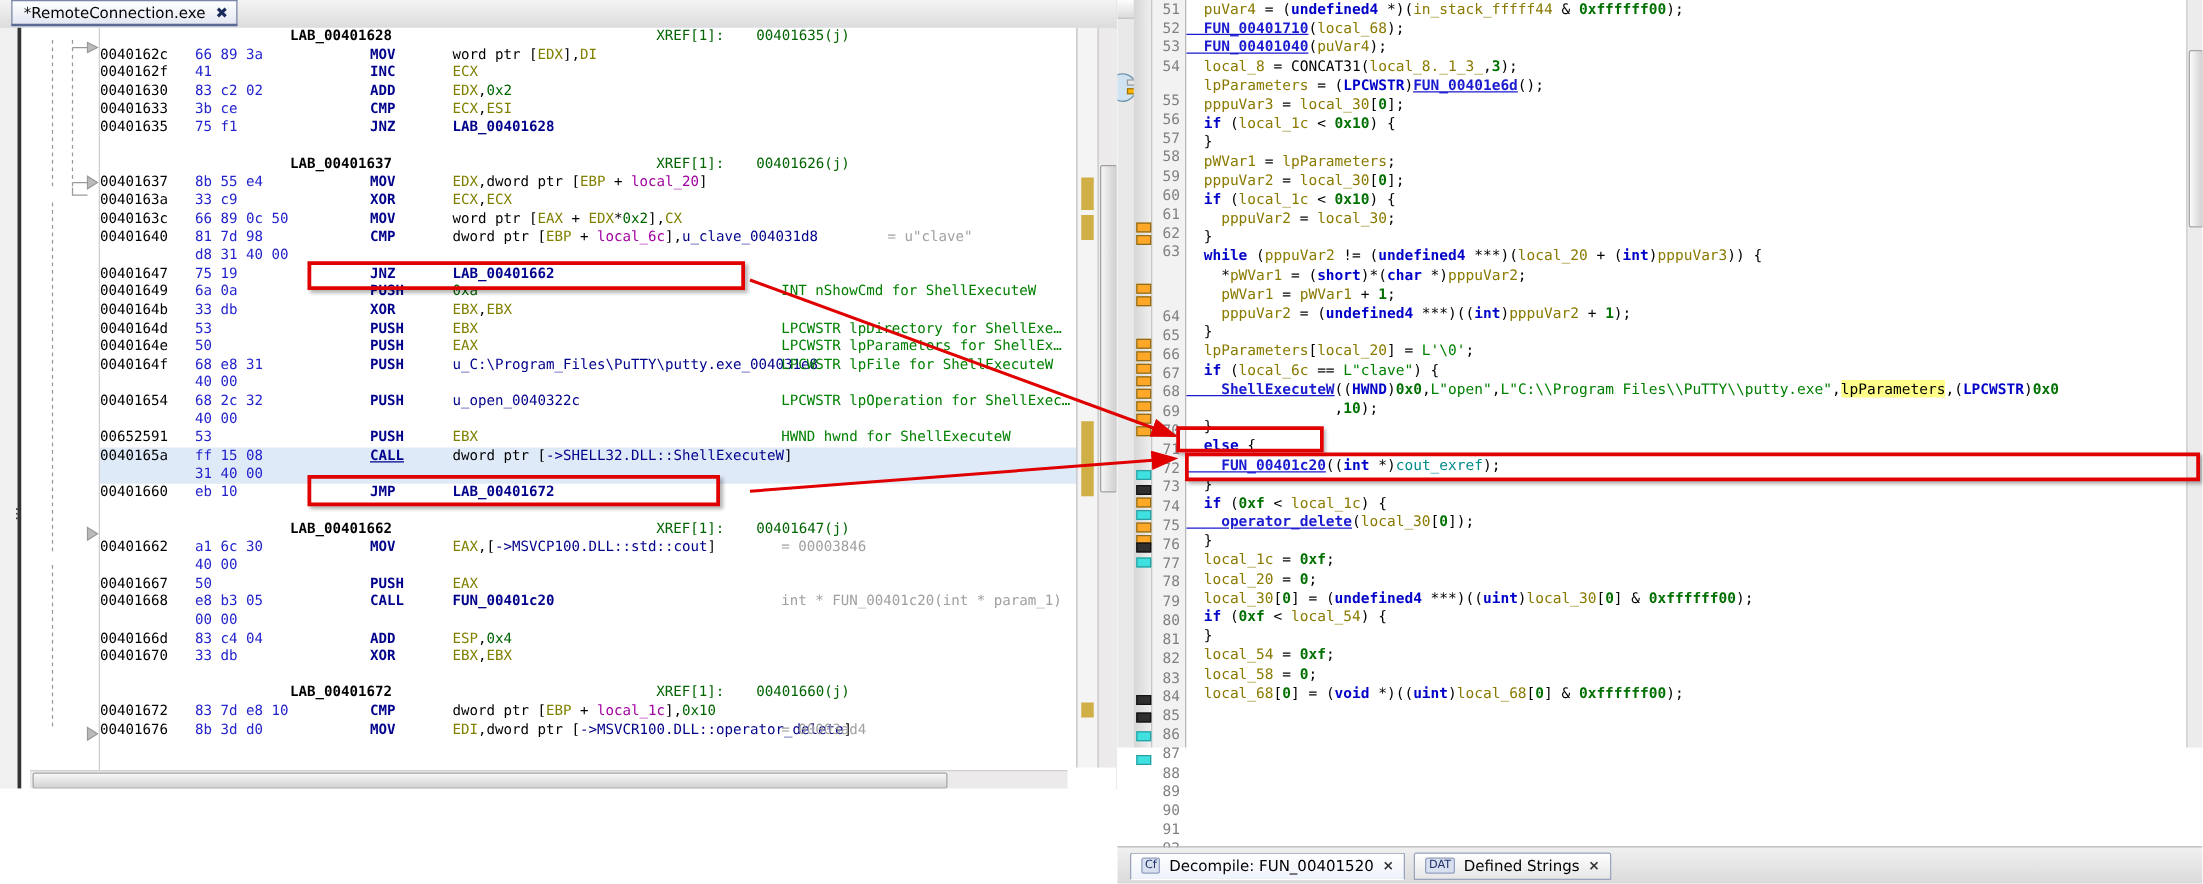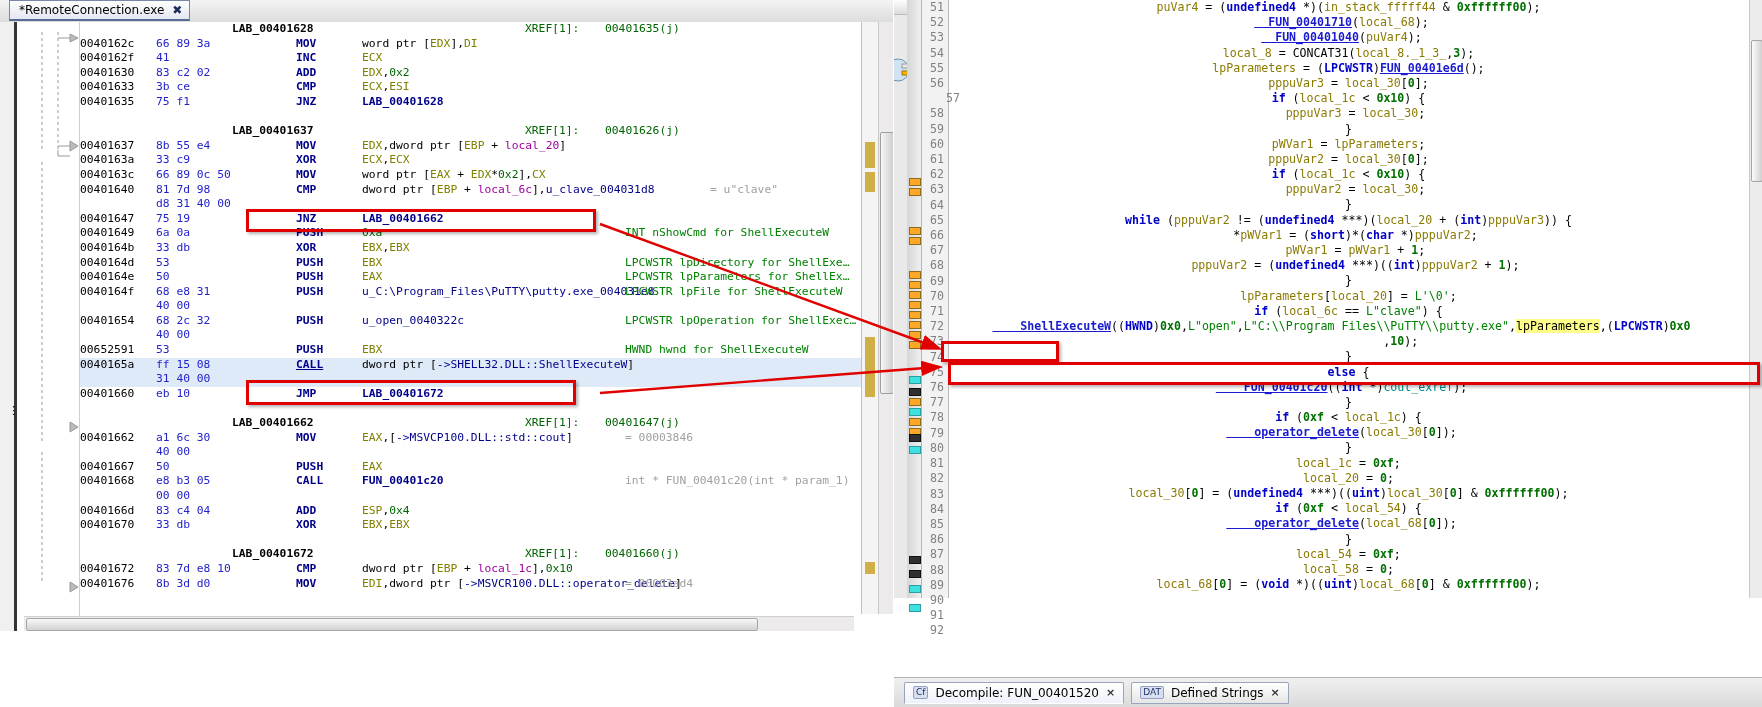--- a/index.html
+++ b/index.html
@@ -146,21 +146,21 @@
   .mk.c { background:#3fe0e0; border-color:#2a9ea0; }
   .mk.k { background:#2f2f2f; border-color:#111; }
 
   #decomp-gutter {
     position: absolute; left: 28px; top: 0; width: 26px; height: 598px;
     background: #f2f2f2; border-right: 1px solid #b9b9b9;
   }
   #decomp-code {
     position: absolute; left: 55px; top: 0; right: 28px; height: 598px;
     overflow: hidden;
-    font-size: 11.6px; line-height: 15.2px; text-align: center;
+    font-size: 11.6px; line-height: 15.2px;
   }
   .drow { height: 15.2px; white-space: pre; position: relative; }
   .lnum {
     position: absolute; left: 0; width: 24px; text-align: right;
     font-size: 11.6px; line-height: 15.2px; color: #808080;
   }
   .dk  { color: #0000c8; font-weight: bold; }   
   .dfn { color: #1a1ad0; font-weight: bold; text-decoration: underline; } 
   .dv  { color: #8a7a00; }                       
   .dn  { color: #007000; font-weight: bold; }    
@@ -362,30 +362,30 @@
       <div class="mk k" style="top:570px;"></div>
       <div class="mk c" style="top:585px;"></div>
       <div class="mk c" style="top:604px;"></div>
     </div>
 
     <div id="decomp-gutter">
         <div class="lnum" style="position: relative; left: 0px; width: 22px;">51</div>
         <div class="lnum" style="position: relative; left: 0px; width: 22px;">52</div>
         <div class="lnum" style="position: relative; left: 0px; width: 22px;">53</div>
         <div class="lnum" style="position: relative; left: 0px; width: 22px;">54</div>
-        <div class="lnum" style="position: relative; left: 0px; width: 22px;">55</div>
+        <div class="lnum" style="position: relative; left: 0px; width: 22px; margin-top: 12px;">55</div>
         <div class="lnum" style="position: relative; left: 0px; width: 22px;">56</div>
-        <div class="lnum" style="position: relative; left: 16px; width: 22px;">57</div>
+        <div class="lnum" style="position: relative; left: 0px; width: 22px;">57</div>
         <div class="lnum" style="position: relative; left: 0px; width: 22px;">58</div>
         <div class="lnum" style="position: relative; left: 0px; width: 22px;">59</div>
         <div class="lnum" style="position: relative; left: 0px; width: 22px;">60</div>
         <div class="lnum" style="position: relative; left: 0px; width: 22px;">61</div>
         <div class="lnum" style="position: relative; left: 0px; width: 22px;">62</div>
         <div class="lnum" style="position: relative; left: 0px; width: 22px;">63</div>
-        <div class="lnum" style="position: relative; left: 0px; width: 22px;">64</div>
+        <div class="lnum" style="position: relative; left: 0px; width: 22px; margin-top: 36px;">64</div>
         <div class="lnum" style="position: relative; left: 0px; width: 22px;">65</div>
         <div class="lnum" style="position: relative; left: 0px; width: 22px;">66</div>
         <div class="lnum" style="position: relative; left: 0px; width: 22px;">67</div>
         <div class="lnum" style="position: relative; left: 0px; width: 22px;">68</div>
         <div class="lnum" style="position: relative; left: 0px; width: 22px;">69</div>
         <div class="lnum" style="position: relative; left: 0px; width: 22px;">70</div>
         <div class="lnum" style="position: relative; left: 0px; width: 22px;">71</div>
         <div class="lnum" style="position: relative; left: 0px; width: 22px;">72</div>
         <div class="lnum" style="position: relative; left: 0px; width: 22px;">73</div>
         <div class="lnum" style="position: relative; left: 0px; width: 22px;">74</div>
@@ -410,21 +410,20 @@
       </div>
 
     <div id="decomp-code">
         <div class="drow"><span class="dv">  puVar4</span><span class="dp"> = (</span><span class="dk">undefined4</span><span class="dp"> *)(</span><span class="dv">in_stack_fffff44</span><span class="dp"> &amp; </span><span class="dn">0xffffff00</span><span class="dp">);</span></div>
         <div class="drow"><span class="dfn">  FUN_00401710</span><span class="dp">(</span><span class="dv">local_68</span><span class="dp">);</span></div>
         <div class="drow"><span class="dfn">  FUN_00401040</span><span class="dp">(</span><span class="dv">puVar4</span><span class="dp">);</span></div>
         <div class="drow"><span class="dv">  local_8</span><span class="dp"> = CONCAT31(</span><span class="dv">local_8._1_3_</span><span class="dp">,</span><span class="dn">3</span><span class="dp">);</span></div>
         <div class="drow"><span class="dv">  lpParameters</span><span class="dp"> = (</span><span class="dk">LPCWSTR</span><span class="dp">)</span><span class="dfn">FUN_00401e6d</span><span class="dp">();</span></div>
         <div class="drow"><span class="dv">  pppuVar3</span><span class="dp"> = </span><span class="dv">local_30</span><span class="dp">[</span><span class="dn">0</span><span class="dp">];</span></div>
         <div class="drow"><span class="dk">  if</span><span class="dp"> (</span><span class="dv">local_1c</span><span class="dp"> &lt; </span><span class="dn">0x10</span><span class="dp">) {</span></div>
-        <div class="drow"><span class="dv">    pppuVar3</span><span class="dp"> = </span><span class="dv">local_30</span><span class="dp">;</span></div>
         <div class="drow"><span class="dp">  }</span></div>
         <div class="drow"><span class="dv">  pWVar1</span><span class="dp"> = </span><span class="dv">lpParameters</span><span class="dp">;</span></div>
         <div class="drow"><span class="dv">  pppuVar2</span><span class="dp"> = </span><span class="dv">local_30</span><span class="dp">[</span><span class="dn">0</span><span class="dp">];</span></div>
         <div class="drow"><span class="dk">  if</span><span class="dp"> (</span><span class="dv">local_1c</span><span class="dp"> &lt; </span><span class="dn">0x10</span><span class="dp">) {</span></div>
         <div class="drow"><span class="dv">    pppuVar2</span><span class="dp"> = </span><span class="dv">local_30</span><span class="dp">;</span></div>
         <div class="drow"><span class="dp">  }</span></div>
         <div class="drow"><span class="dk">  while</span><span class="dp"> (</span><span class="dv">pppuVar2</span><span class="dp"> != (</span><span class="dk">undefined4</span><span class="dp"> ***)(</span><span class="dv">local_20</span><span class="dp"> + (</span><span class="dk">int</span><span class="dp">)</span><span class="dv">pppuVar3</span><span class="dp">)) {</span></div>
         <div class="drow"><span class="dp">    *</span><span class="dv">pWVar1</span><span class="dp"> = (</span><span class="dk">short</span><span class="dp">)*(</span><span class="dk">char</span><span class="dp"> *)</span><span class="dv">pppuVar2</span><span class="dp">;</span></div>
         <div class="drow"><span class="dv">    pWVar1</span><span class="dp"> = </span><span class="dv">pWVar1</span><span class="dp"> + </span><span class="dn">1</span><span class="dp">;</span></div>
         <div class="drow"><span class="dv">    pppuVar2</span><span class="dp"> = (</span><span class="dk">undefined4</span><span class="dp"> ***)((</span><span class="dk">int</span><span class="dp">)</span><span class="dv">pppuVar2</span><span class="dp"> + </span><span class="dn">1</span><span class="dp">);</span></div>
@@ -437,21 +436,20 @@
         <div class="drow"><span class="dk">  else</span><span class="dp"> {</span></div>
         <div class="drow"><span class="dfn">    FUN_00401c20</span><span class="dp">((</span><span class="dk">int</span><span class="dp"> *)</span><span class="dg">cout_exref</span><span class="dp">);</span></div>
         <div class="drow"><span class="dp">  }</span></div>
         <div class="drow"><span class="dk">  if</span><span class="dp"> (</span><span class="dn">0xf</span><span class="dp"> &lt; </span><span class="dv">local_1c</span><span class="dp">) {</span></div>
         <div class="drow"><span class="dfn">    operator_delete</span><span class="dp">(</span><span class="dv">local_30</span><span class="dp">[</span><span class="dn">0</span><span class="dp">]);</span></div>
         <div class="drow"><span class="dp">  }</span></div>
         <div class="drow"><span class="dv">  local_1c</span><span class="dp"> = </span><span class="dn">0xf</span><span class="dp">;</span></div>
         <div class="drow"><span class="dv">  local_20</span><span class="dp"> = </span><span class="dn">0</span><span class="dp">;</span></div>
         <div class="drow"><span class="dv">  local_30</span><span class="dp">[</span><span class="dn">0</span><span class="dp">] = (</span><span class="dk">undefined4</span><span class="dp"> ***)((</span><span class="dk">uint</span><span class="dp">)</span><span class="dv">local_30</span><span class="dp">[</span><span class="dn">0</span><span class="dp">] &amp; </span><span class="dn">0xffffff00</span><span class="dp">);</span></div>
         <div class="drow"><span class="dk">  if</span><span class="dp"> (</span><span class="dn">0xf</span><span class="dp"> &lt; </span><span class="dv">local_54</span><span class="dp">) {</span></div>
-        <div class="drow"><span class="dfn">    operator_delete</span><span class="dp">(</span><span class="dv">local_68</span><span class="dp">[</span><span class="dn">0</span><span class="dp">]);</span></div>
         <div class="drow"><span class="dp">  }</span></div>
         <div class="drow"><span class="dv">  local_54</span><span class="dp"> = </span><span class="dn">0xf</span><span class="dp">;</span></div>
         <div class="drow"><span class="dv">  local_58</span><span class="dp"> = </span><span class="dn">0</span><span class="dp">;</span></div>
         <div class="drow"><span class="dv">  local_68</span><span class="dp">[</span><span class="dn">0</span><span class="dp">] = (</span><span class="dk">void</span><span class="dp"> *)((</span><span class="dk">uint</span><span class="dp">)</span><span class="dv">local_68</span><span class="dp">[</span><span class="dn">0</span><span class="dp">] &amp; </span><span class="dn">0xffffff00</span><span class="dp">);</span></div>
       </div>
 
     <div id="decomp-rscroll">
       <div class="thumb"></div>
     </div>
 

